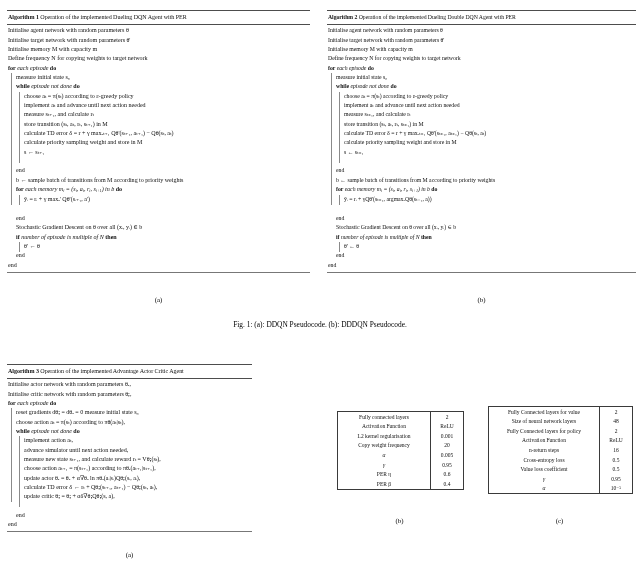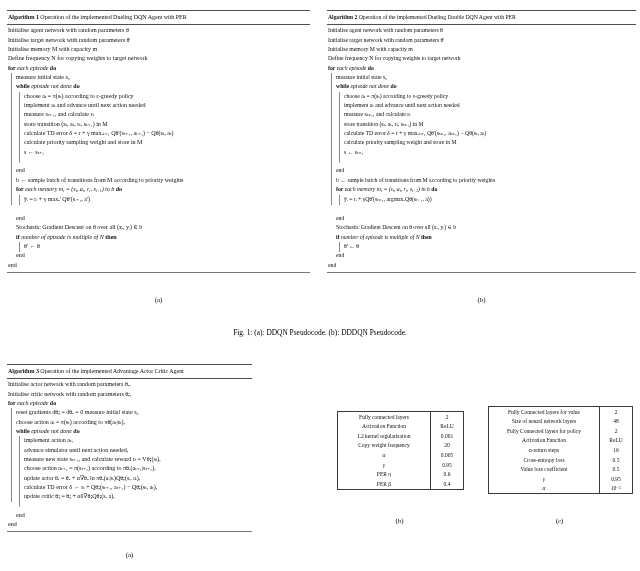--- a/index.html
+++ b/index.html
@@ -212,21 +212,21 @@
         </div>
         <div class="ln i1">end</div>
       </div>
       <div class="ln">end</div>
     </div>
     <div class="rule-bot"></div>
   </div>
 
   <div class="subcap" style="left:327px; top:296px; width:309px;">(b)</div>
 
-  <div class="figcap" style="top:328px;">Fig. 1: (a): DDQN Pseudocode. (b): DDDQN Pseudocode.</div>
+  <div class="figcap" style="top:320px;">Fig. 1: (a): DDQN Pseudocode. (b): DDDQN Pseudocode.</div>
 
   <div class="alg" id="alg3" style="left:7px; top:364px; width:245px;">
     <div class="rule-top"></div>
     <div class="alg-title">
       <b>Algorithm 3</b>
       <span>Operation of the implemented Advantage Actor Critic Agent</span>
     </div>
     <div class="rule-mid"></div>
     <div class="alg-body">
       <div class="ln">Initialise actor network with random parameters θₐ,</div>

